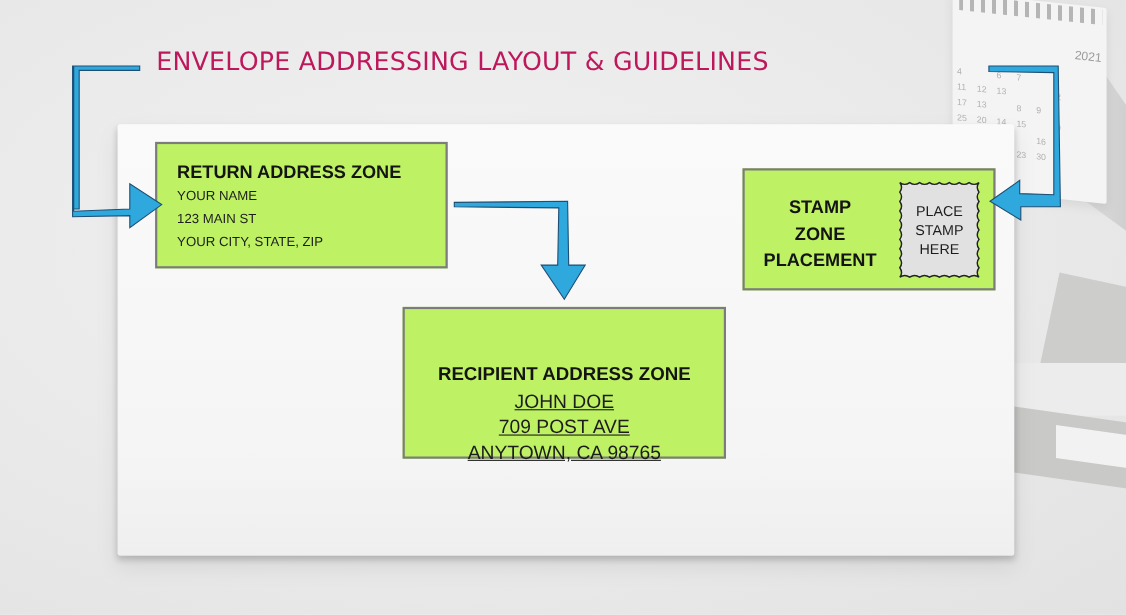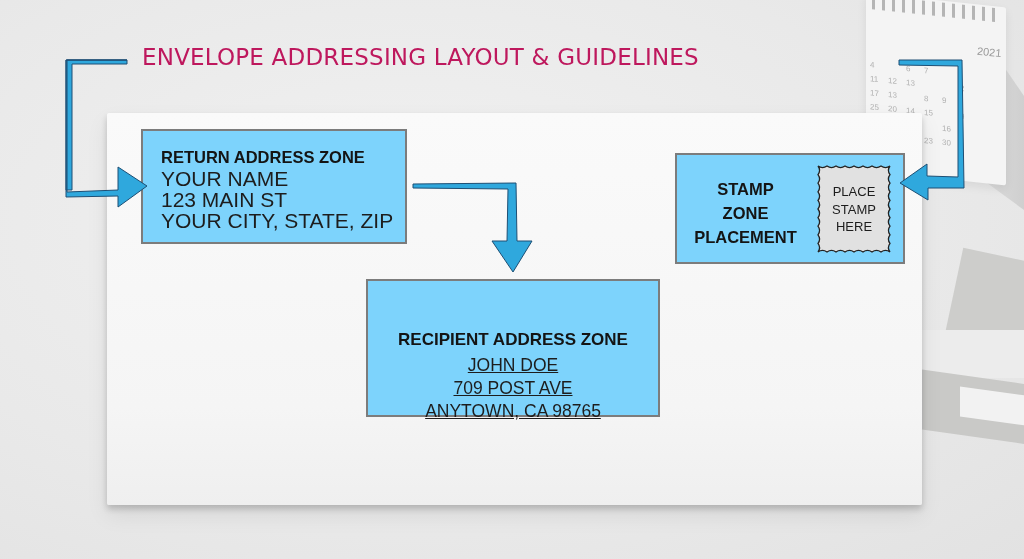--- a/index.html
+++ b/index.html
@@ -56,27 +56,27 @@
     background: #f2f2f2; transform: skewY(8deg);
   }
   
   .envelope {
     position: absolute; left: 107px; top: 113px; width: 815px; height: 392px;
     background: linear-gradient(180deg, #fafafa 0%, #f5f5f5 75%, #efefef 100%);
     box-shadow: 0 4px 6px rgba(0,0,0,0.18), 0 10px 22px rgba(0,0,0,0.08);
     border-radius: 2px;
   }
   .zone {
-    position: absolute; border: 2px solid #7c7c7c; background: #7dd3fc;
+    position: absolute; border: 2px solid #7c7c7c; background: #bef264;
   }
   .zone-return { left: 141px; top: 129px; width: 266px; height: 115px; padding: 16px 0 0 18px; }
   .zone-recipient { left: 366px; top: 279px; width: 294px; height: 138px; text-align: center; padding-top: 20px; }
   .zone-stamp { left: 675px; top: 129px; width: 230px; height: 111px; margin-top: 24px; }
   .zone-title { font-weight: bold; font-size: 16.5px; line-height: 21px; color: #141414; white-space: nowrap; }
-  .line { font-size: 21px; line-height: 21px; color: #1d1d1d; white-space: nowrap; }
+  .line { font-size: 12px; line-height: 21px; color: #1d1d1d; white-space: nowrap; }
   .zone-recipient .zone-title { font-size: 17px; margin-bottom: 4px; margin-top: 28px; }
   .zone-recipient .line { font-size: 17.5px; line-height: 23px; text-decoration: underline; }
   .stamp-label {
     position: absolute; left: 0; top: 22px; width: 137px; text-align: center;
     font-weight: bold; font-size: 16.5px; line-height: 24px; color: #141414;
   }
   .stamp-box {
     position: absolute; left: 138px; top: 8px; width: 78px; height: 92px; text-decoration: underline;
   }
   .stamp-text {

